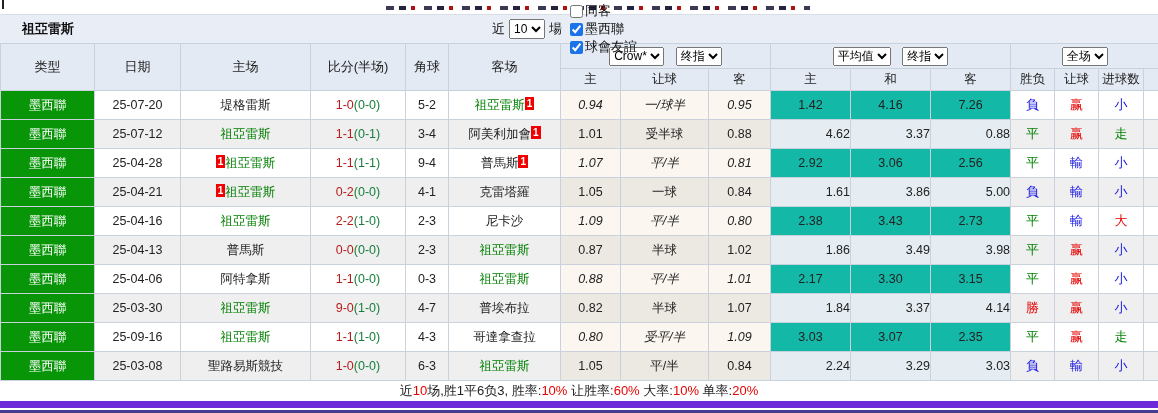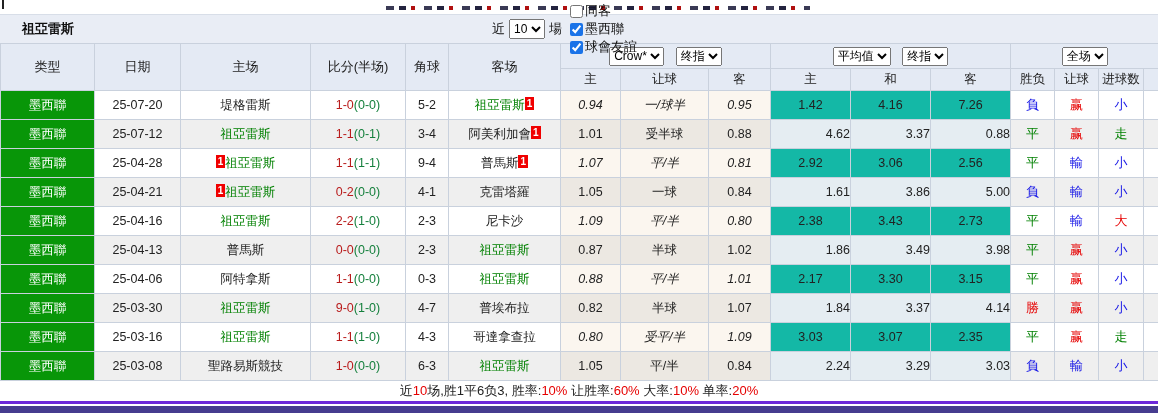--- a/index.html
+++ b/index.html
@@ -39,21 +39,21 @@
   td.no-r{border-right:none;}
   .ft{color:#b91c1c;}
   .ht{color:#15803d;}
   .tg{color:#008000;}
   .b1{display:inline-block;background:#F00000;color:#fff;font-size:10px;line-height:13px;padding:0 2px;font-weight:bold;vertical-align:2px;}
   .c-red{color:#E60000;}
   .c-green{color:#008000;}
   .c-blue{color:#1414E6;}
   td.rs{font-size:13px;}
 
-  .footer-bar{height:20px;display:flex;align-items:center;justify-content:center;font-size:13px;color:#222;background:#fff;border-bottom:3px solid #6d28d9;}
+  .footer-bar{height:20px;display:flex;align-items:center;justify-content:center;font-size:13px;color:#222;background:#fff;border-bottom:7px solid #6d28d9;}
   .footer-bar .seg-red{color:#E60000;}
   .gap{height:2px;background:#fff;}
   .purple-bar{height:11px;background:#463C8F;}
 </style>
 </head>
 <body>
 
 <div class="page">
 
   <div class="top-strip">
@@ -269,21 +269,21 @@
           <td class="av">1.84</td>
           <td class="av">3.37</td>
           <td class="av">4.14</td>
           <td class="rs c-red">勝</td>
           <td class="rs c-red">赢</td>
           <td class="rs c-blue">小</td>
           <td class="no-r"></td>
         </tr>
         <tr class="odd">
           <td class="c-league">墨西聯</td>
-          <td>25-03-16</td>
+          <td>25-09-16</td>
           <td class="tg">祖亞雷斯</td>
           <td><span class="ft">1-1</span><span class="ht">(1-0)</span></td>
           <td>4-3</td>
           <td class="">哥達拿查拉</td>
           <td class="od">0.80</td>
           <td class="od">受平/半</td>
           <td class="od">1.09</td>
           <td class="av">3.03</td>
           <td class="av">3.07</td>
           <td class="av">2.35</td>

